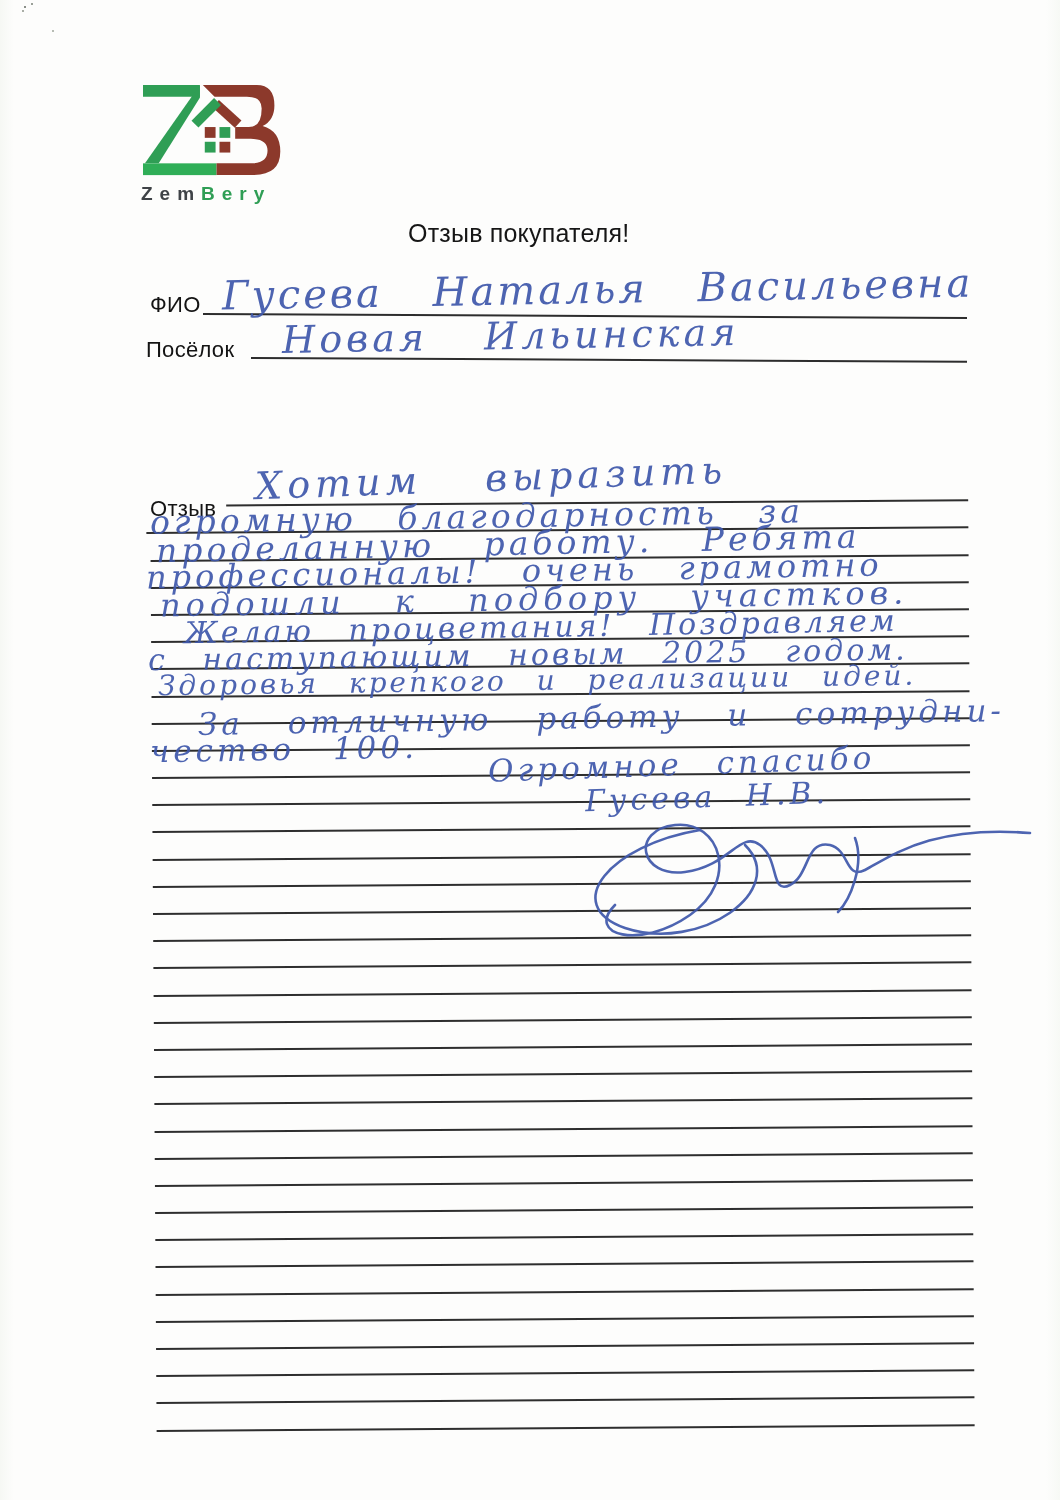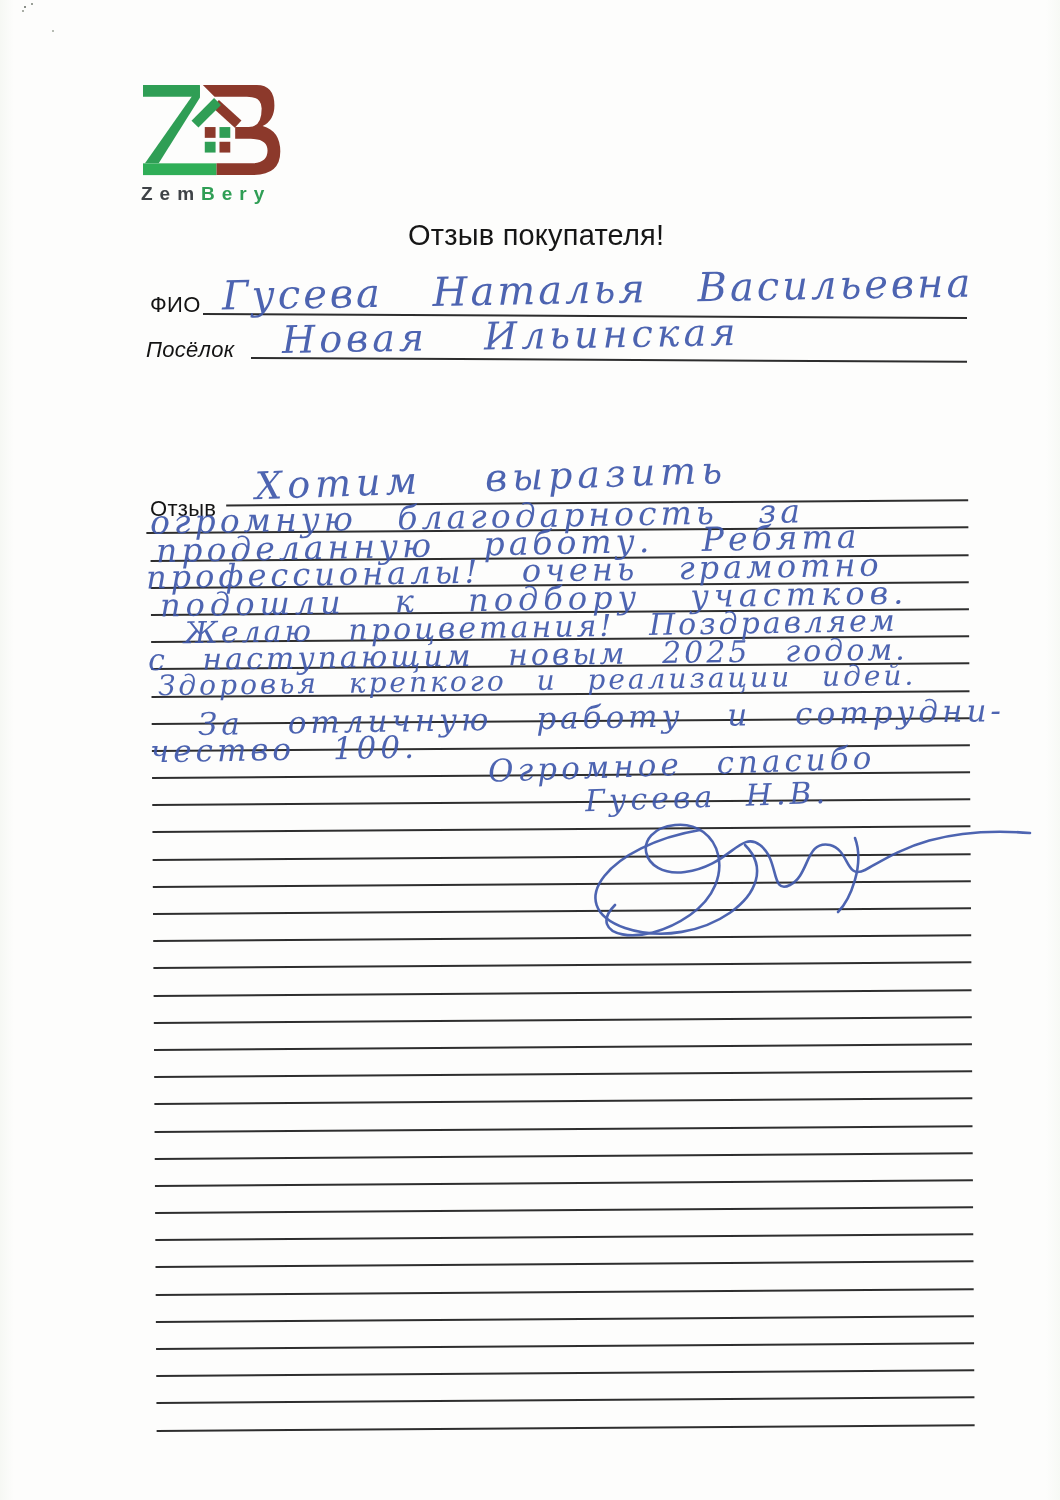--- a/index.html
+++ b/index.html
@@ -26,25 +26,25 @@
   .brand{
     margin-top:7px;margin-left:-2px;
     font-size:19px;font-weight:700;letter-spacing:7px;
     color:#3f4347;white-space:nowrap;
   }
   .brand .green{color:#2f9e55;}
 
   
   .title{
     position:absolute;left:408px;top:219px;margin:0;
-    font-size:29px;font-weight:400;color:#161616;letter-spacing:0.2px;
+    font-size:25px;font-weight:400;color:#161616;letter-spacing:0.2px;
   }
   .label{position:absolute;font-size:22px;color:#141414;letter-spacing:0.3px;}
   .label-fio{left:150px;top:292px;}
-  .label-settlement{left:146px;top:337px;font-style:italic;}
+  .label-settlement{left:146px;top:337px;}
   .label-review{left:150px;top:472px;margin-top:24px;}
 
   .underline{position:absolute;height:2px;background:#2d2d2d;transform:rotate(0.3deg);transform-origin:left center;}
   .underline-fio{left:203px;top:313px;width:764px;}
   .underline-settlement{left:251px;top:357px;width:716px;}
 
   
   .rules{
     position:absolute;left:150px;top:480px;width:818px;
     transform:rotate(-0.4deg);transform-origin:left top;

